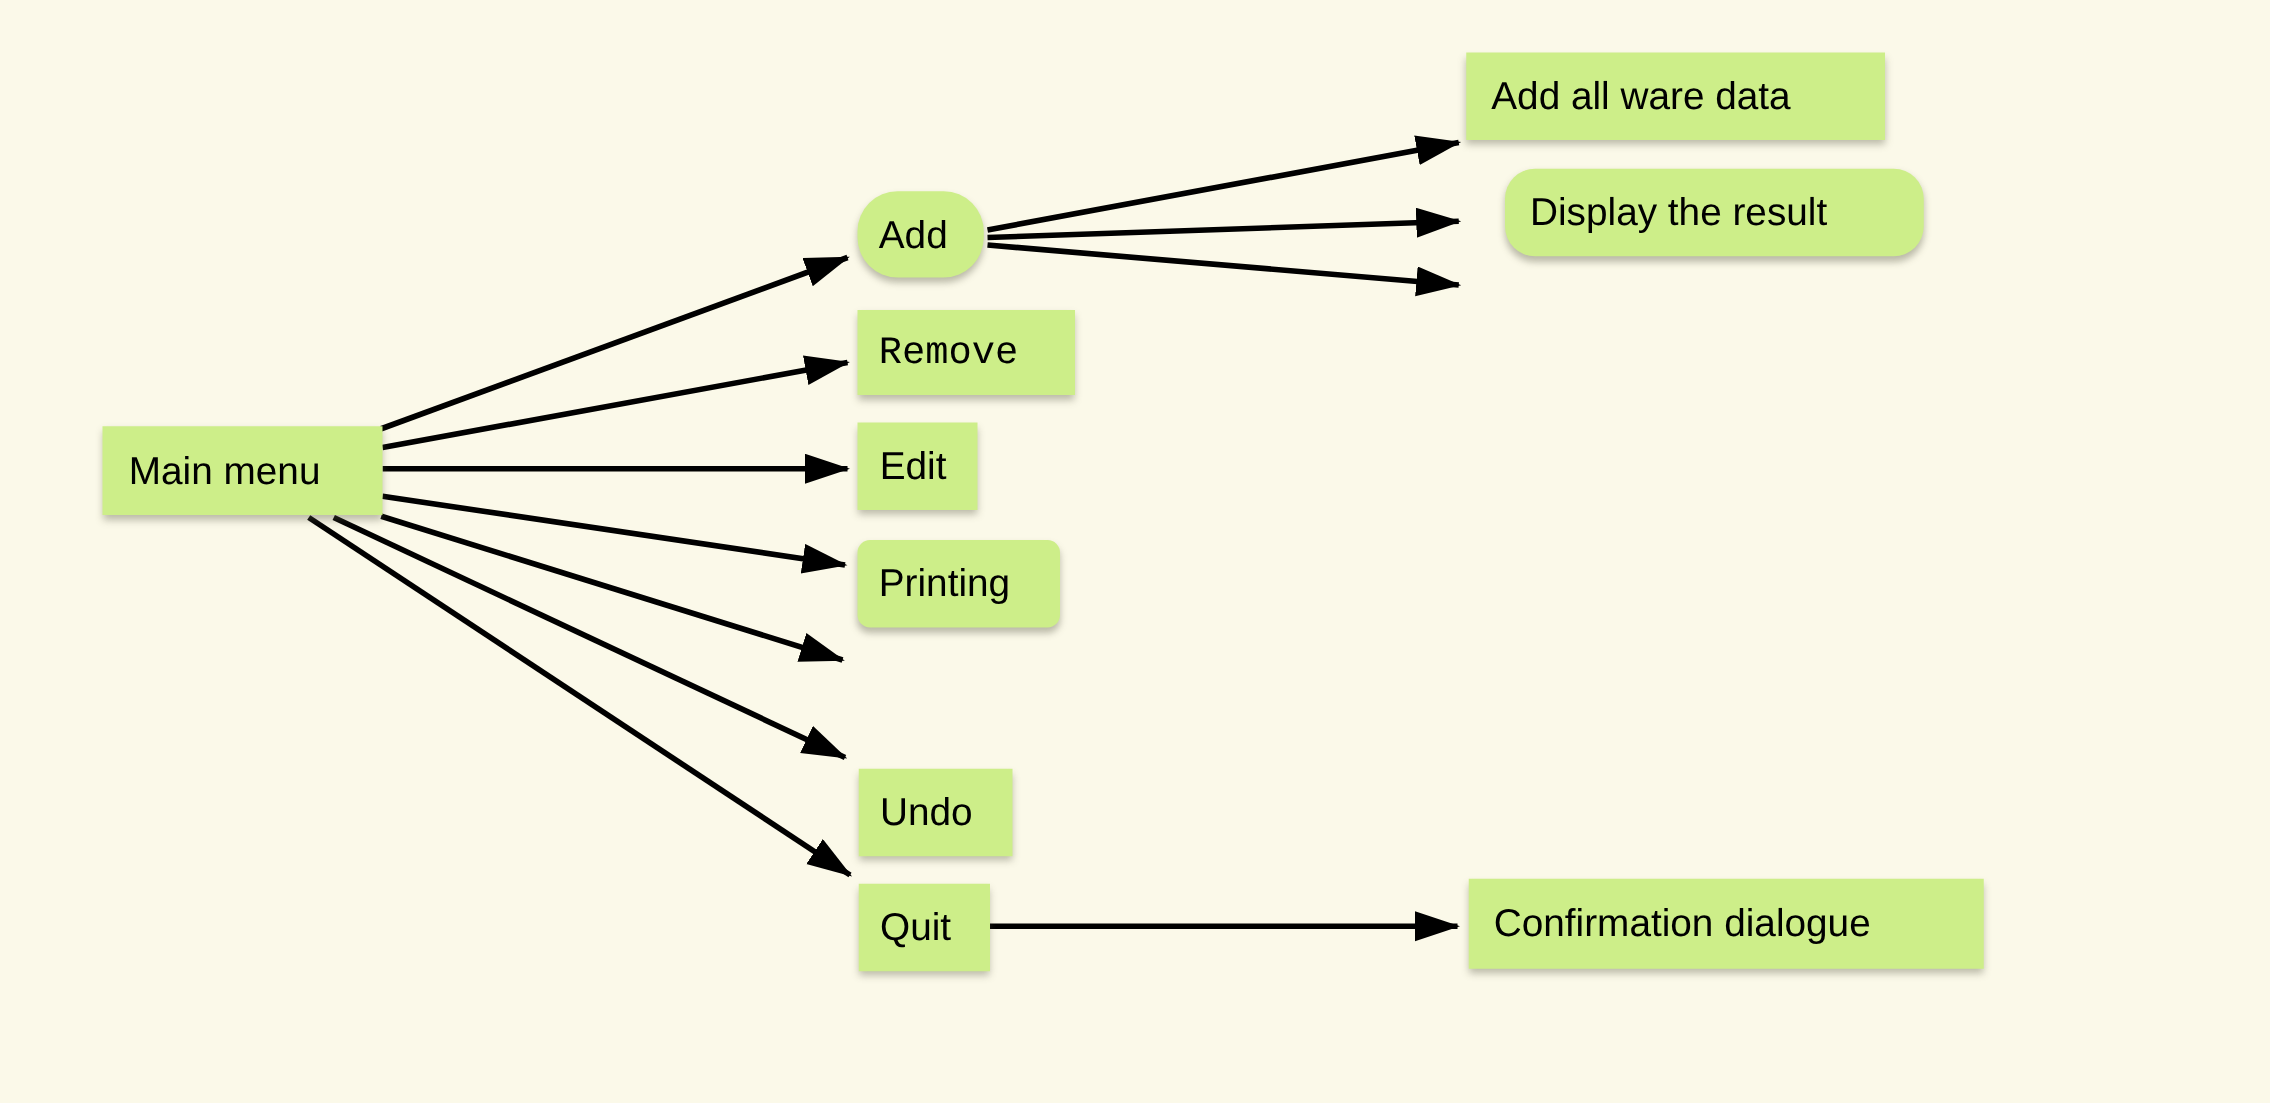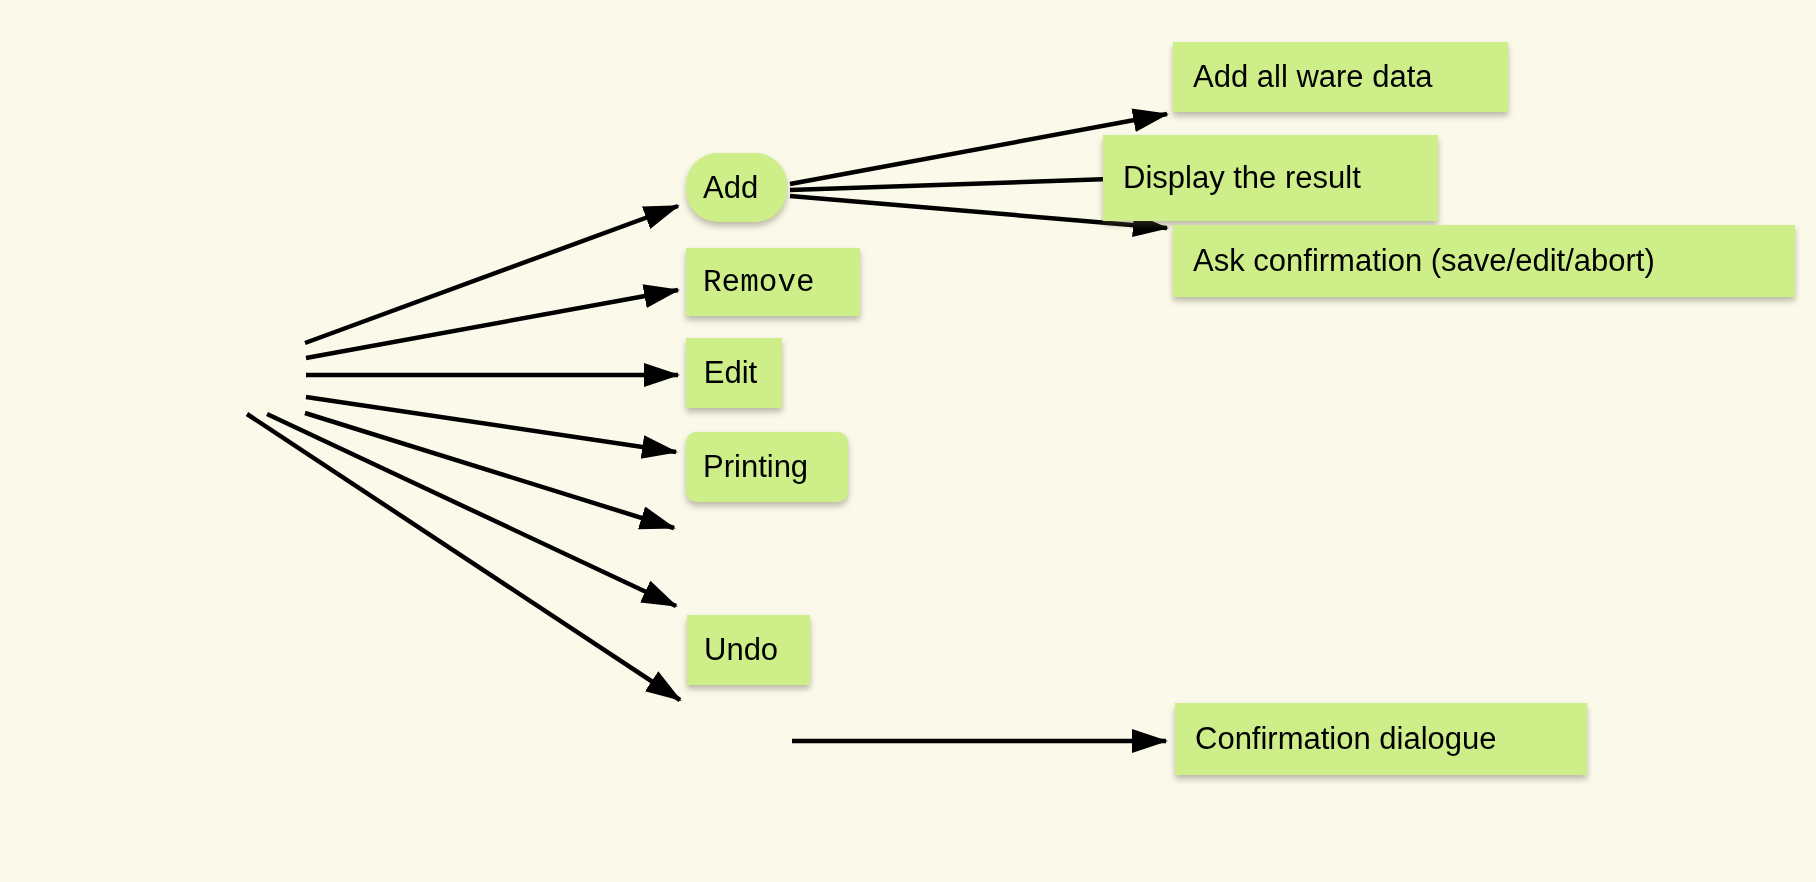--- a/index.html
+++ b/index.html
@@ -37,21 +37,21 @@
   
   .n-main-menu   { left:  82px; top: 341px; width: 224px; height: 71px; padding-left: 21px; }
   .n-add         { left: 686px; top: 153px; width: 101px; height: 69px; border-radius: 32px; }
   .n-remove      { left: 686px; top: 248px; width: 174px; height: 68px; font-family: Liberation Mono, monospace; }
   .n-edit        { left: 686px; top: 338px; width:  96px; height: 70px; justify-content: center; }
   .n-printing    { left: 686px; top: 432px; width: 162px; height: 70px; border-radius: 10px; }
   .n-listing     { left: 686px; top: 522px; width: 142px; height: 68px; }
   .n-undo        { left: 687px; top: 615px; width: 123px; height: 70px; }
   .n-quit        { left: 687px; top: 707px; width: 105px; height: 70px; }
   .n-add-all     { left: 1173px; top:  42px; width: 335px; height: 70px; padding-left: 20px; }
-  .n-display     { left: 1103px; top: 135px; width: 335px; height: 86px; padding-left: 20px; }
+  .n-display     { left: 1204px; top: 135px; width: 335px; height: 70px; padding-left: 20px; border-radius: 24px; }
   .n-ask-confirm { left: 1173px; top: 225px; width: 622px; height: 72px; padding-left: 20px; }
   .n-confirm-dlg { left: 1175px; top: 703px; width: 412px; height: 72px; padding-left: 20px; }
 </style>
 </head>
 <body>
 
 <div class="canvas">
 
   <svg class="arrows" viewBox="0 0 1816 882" xmlns="http://www.w3.org/2000/svg">
     <defs>
@@ -65,20 +65,23 @@
     <line x1="306" y1="397" x2="676" y2="452" marker-end="url(#arrowhead)"></line>
     <line x1="305" y1="413" x2="674" y2="528" marker-end="url(#arrowhead)"></line>
     <line x1="267" y1="414" x2="676" y2="606" marker-end="url(#arrowhead)"></line>
     <line x1="247" y1="414" x2="680" y2="700" marker-end="url(#arrowhead)"></line>
     <line x1="790" y1="184" x2="1167" y2="114" marker-end="url(#arrowhead)"></line>
     <line x1="790" y1="190" x2="1167" y2="177" marker-end="url(#arrowhead)"></line>
     <line x1="790" y1="196" x2="1167" y2="228" marker-end="url(#arrowhead)"></line>
     <line x1="792" y1="741" x2="1166" y2="741" marker-end="url(#arrowhead)"></line>
   </svg>
 
+  <div class="node n-main-menu">
+    <span>Main menu</span>
+  </div>
 
   <div class="node n-add">
     <span>Add</span>
   </div>
 
   <div class="node n-remove">
     <span>Remove</span>
   </div>
 
   <div class="node n-edit">
@@ -87,30 +90,30 @@
 
   <div class="node n-printing">
     <span>Printing</span>
   </div>
 
 
   <div class="node n-undo">
     <span>Undo</span>
   </div>
 
+  <div class="node n-quit">
+    <span>Quit</span>
+  </div>
 
   <div class="node n-add-all">
     <span>Add all ware data</span>
   </div>
 
   <div class="node n-display">
     <span>Display the result</span>
   </div>
 
-  <div class="node n-ask-confirm">
-    <span>Ask confirmation (save/edit/abort)</span>
-  </div>
 
   <div class="node n-confirm-dlg">
     <span>Confirmation dialogue</span>
   </div>
 
 </div>
 
 </body></html>

